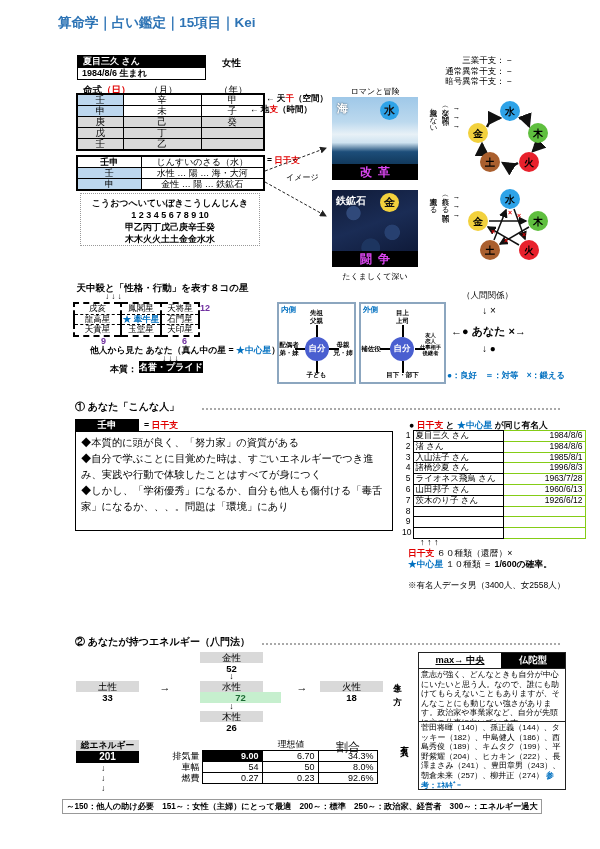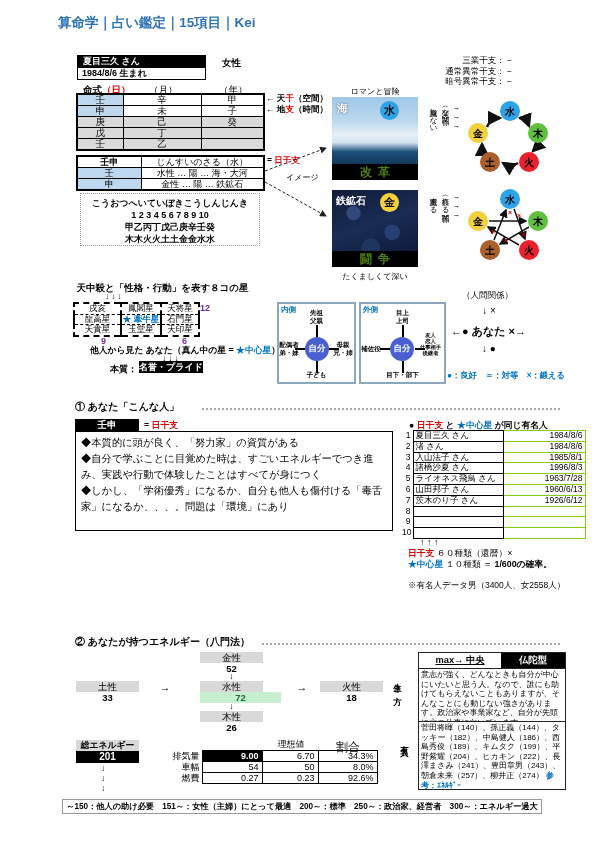--- a/index.html
+++ b/index.html
@@ -44,21 +44,21 @@
   .ftab td.fno{border:none;text-align:right;padding-right:2px;}
   .ftab td.fname{border:1px solid #000;padding-left:2px;}
   .ftab td.fdate{border:1px solid #84cc16;text-align:right;padding-right:2px;}
   
   .etab td{height:10px;font-size:9px;line-height:10px;}
   .etab td.elabel{border:none;text-align:right;padding-right:2px;}
   .etab td.ecell{border:1px solid #000;text-align:right;padding-right:3px;}
   .ebox{background:#d9d9d9;font-size:9.5px;text-align:center;line-height:11px;}
   .eval{font-weight:700;text-align:center;font-size:9.5px;}
   .sec-dots{border-top:2px dotted #a9a9a9;}
-  .imgbar{background:#000;color:#4d7c0f;font-weight:700;text-align:center;letter-spacing:6px;}
+  .imgbar{background:#000;color:#d946ef;font-weight:700;text-align:center;letter-spacing:6px;}
   .elem-circle{border-radius:50%;display:flex;align-items:center;justify-content:center;
                font-weight:700;color:#111;}
   .typebox{border:1.5px solid #222;}
 </style>
 </head>
 <body>
 
 <div class="page">
 
   <div class="abs b" style="left:58px;top:14px;font-size:13.5px;color:#2e74b5;">算命学｜占い鑑定｜15項目｜Kei</div>
@@ -103,21 +103,21 @@
           <td class="bggray">壬</td>
           <td class="bggray">乙</td>
           <td class="bggray"></td>
         </tr>
   </tbody>
     </table>
 
   <div class="abs b" style="left:266px;top:93px;font-size:8.5px;">
     <span>← 天</span><span class="red">干</span><span>（空間）</span>
   </div>
-  <div class="abs b" style="left:266px;top:104px;font-size:8.5px;">
+  <div class="abs b" style="left:250px;top:104px;font-size:8.5px;">
     <span>← 地</span><span class="red">支</span><span>（時間）</span>
   </div>
 
   <table class="abs ntab" style="left:76px;top:155px;width:187px;">
     <colgroup>
         <col style="width:64px">
         <col style="width:123px">
       </colgroup>
     <tbody>
         <tr>

